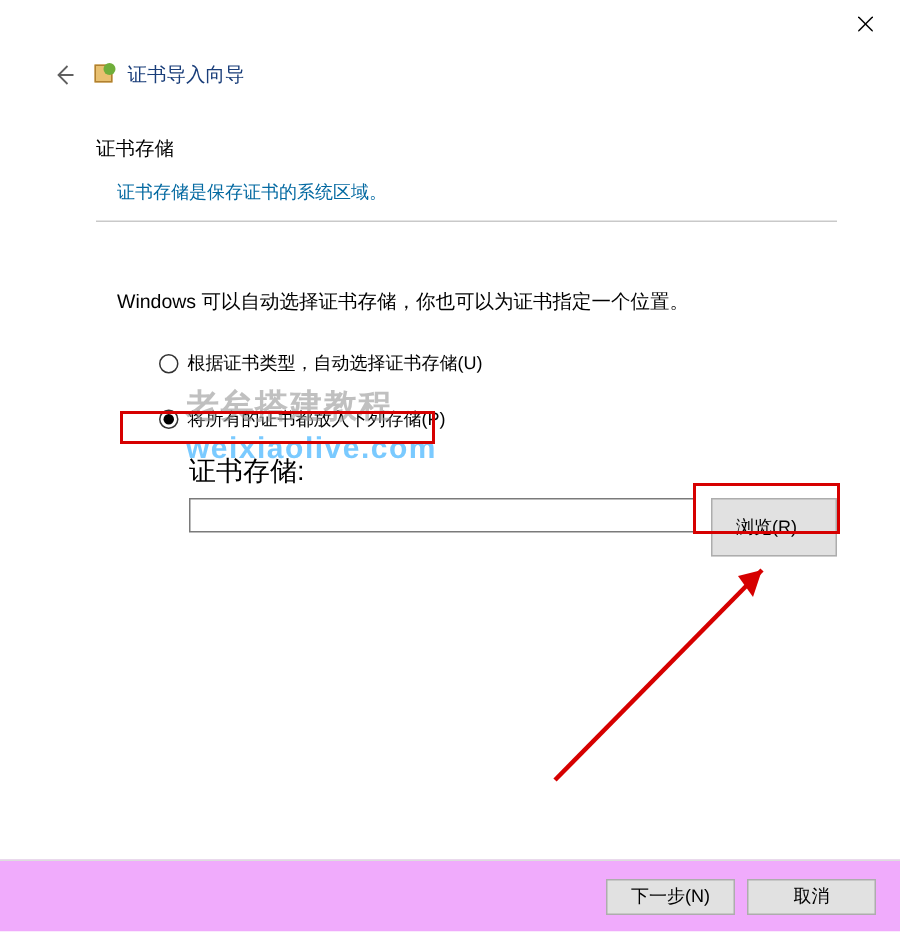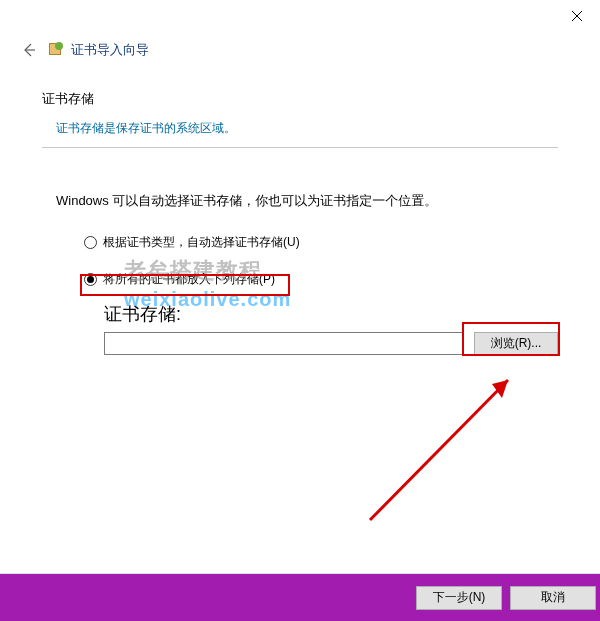--- a/index.html
+++ b/index.html
@@ -21,21 +21,21 @@
   }
   .close-btn {
     width: 46px; height: 32px;
     display: flex; align-items: center; justify-content: center;
     color: #000;
   }
   .close-btn svg { width: 10px; height: 10px; }
   .header-row {
     display: flex;
     align-items: center;
-    padding: 6px 0 0 17px;
+    padding: 6px 0 0 31px;
     gap: 6px;
   }
   .back-arrow {
     width: 24px; height: 24px;
     display: flex; align-items: center; justify-content: center;
     color: #505050;
   }
   .wiz-icon {
     width: 18px; height: 18px;
     display: inline-block;
@@ -52,21 +52,21 @@
     position: absolute;
     left: 8px; top: 1px; width: 8px; height: 8px;
     background: #6fae3a;
     border-radius: 50%;
   }
   .title-text {
     font-size: 13px;
     color: #1a3e7a;
   }
   .content {
-    padding: 28px 42px 0 42px;
+    padding: 28px 42px 0 64px;
   }
   .sect-title {
     font-size: 13px;
     font-weight: 400;
     margin-bottom: 12px;
   }
   .sect-desc {
     font-size: 12px;
     margin: 0 0 10px 14px;
     color: #0369a1;
@@ -121,39 +121,39 @@
     flex: 1 1 auto;
     height: 23px;
     border: 1px solid #7a7a7a;
     background: #fff;
     padding: 2px 4px;
     font-family: inherit;
     font-size: 12px;
   }
   .browse-btn {
     width: 84px;
-    height: 23px;
+    height: 39px;
     background: #e1e1e1;
     border: 1px solid #adadad;
     font-family: inherit;
     font-size: 12px;
     cursor: pointer;
     padding: 0;
   }
   .footer-bar {
     position: absolute;
     left: 0; right: 0; bottom: 0;
     height: 48px;
-    background: #a21caf;
+    background: #f0abfc;
     border-top: 1px solid #ddd;
     display: flex;
     justify-content: flex-end;
     align-items: center;
     gap: 8px;
-    padding-right: 4px;
+    padding-right: 16px;
   }
   .footer-btn {
     min-width: 86px;
     height: 24px;
     background: #e1e1e1;
     border: 1px solid #adadad;
     font-family: inherit;
     font-size: 12px;
     cursor: pointer;
   }

